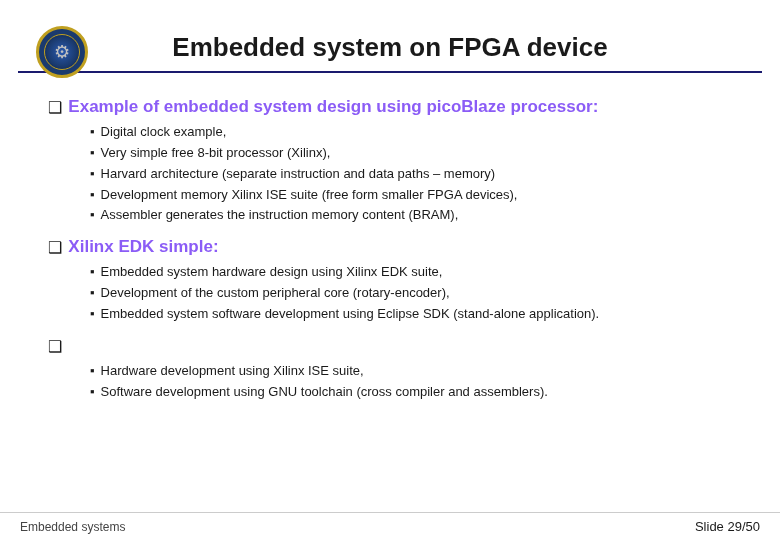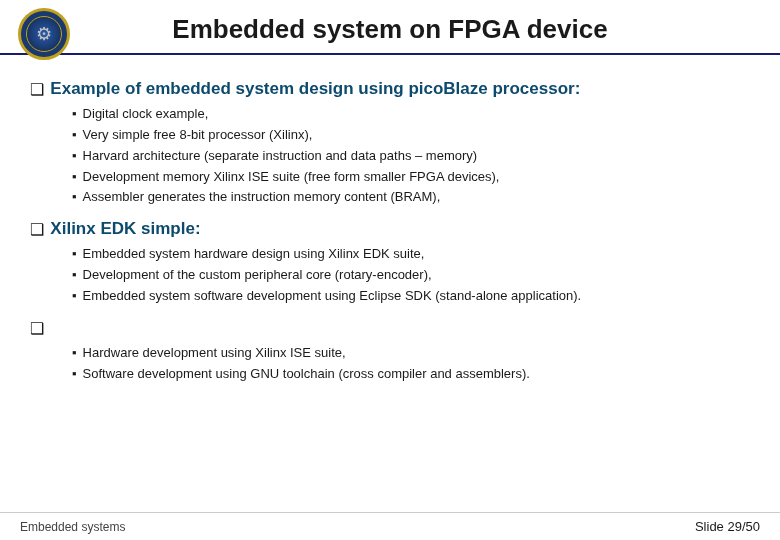--- a/index.html
+++ b/index.html
@@ -10,21 +10,21 @@
       font-family: Arial, sans-serif;
       position: relative;
       overflow: hidden;
     }
 
     .slide {
       width: 780px;
       height: 540px;
       background: #ffffff;
       position: relative;
-      padding: 0;
+      padding: 18px;
     }
 
     
     .header {
       display: flex;
       align-items: center;
       justify-content: center;
       padding: 14px 20px 8px 20px;
       border-bottom: 2px solid #1a1a6e;
       position: relative;
@@ -95,21 +95,21 @@
       font-size: 16px;
       color: #1a1a1a;
       margin-right: 6px;
       margin-top: 1px;
       flex-shrink: 0;
     }
 
     .section-title {
       font-size: 17px;
       font-weight: bold;
-      color: #0c4a6e;
+      color: #8b5cf6;
     }
 
     
     .sub-list {
       margin-left: 42px;
       margin-bottom: 6px;
     }
 
     .sub-item {
       display: flex;

